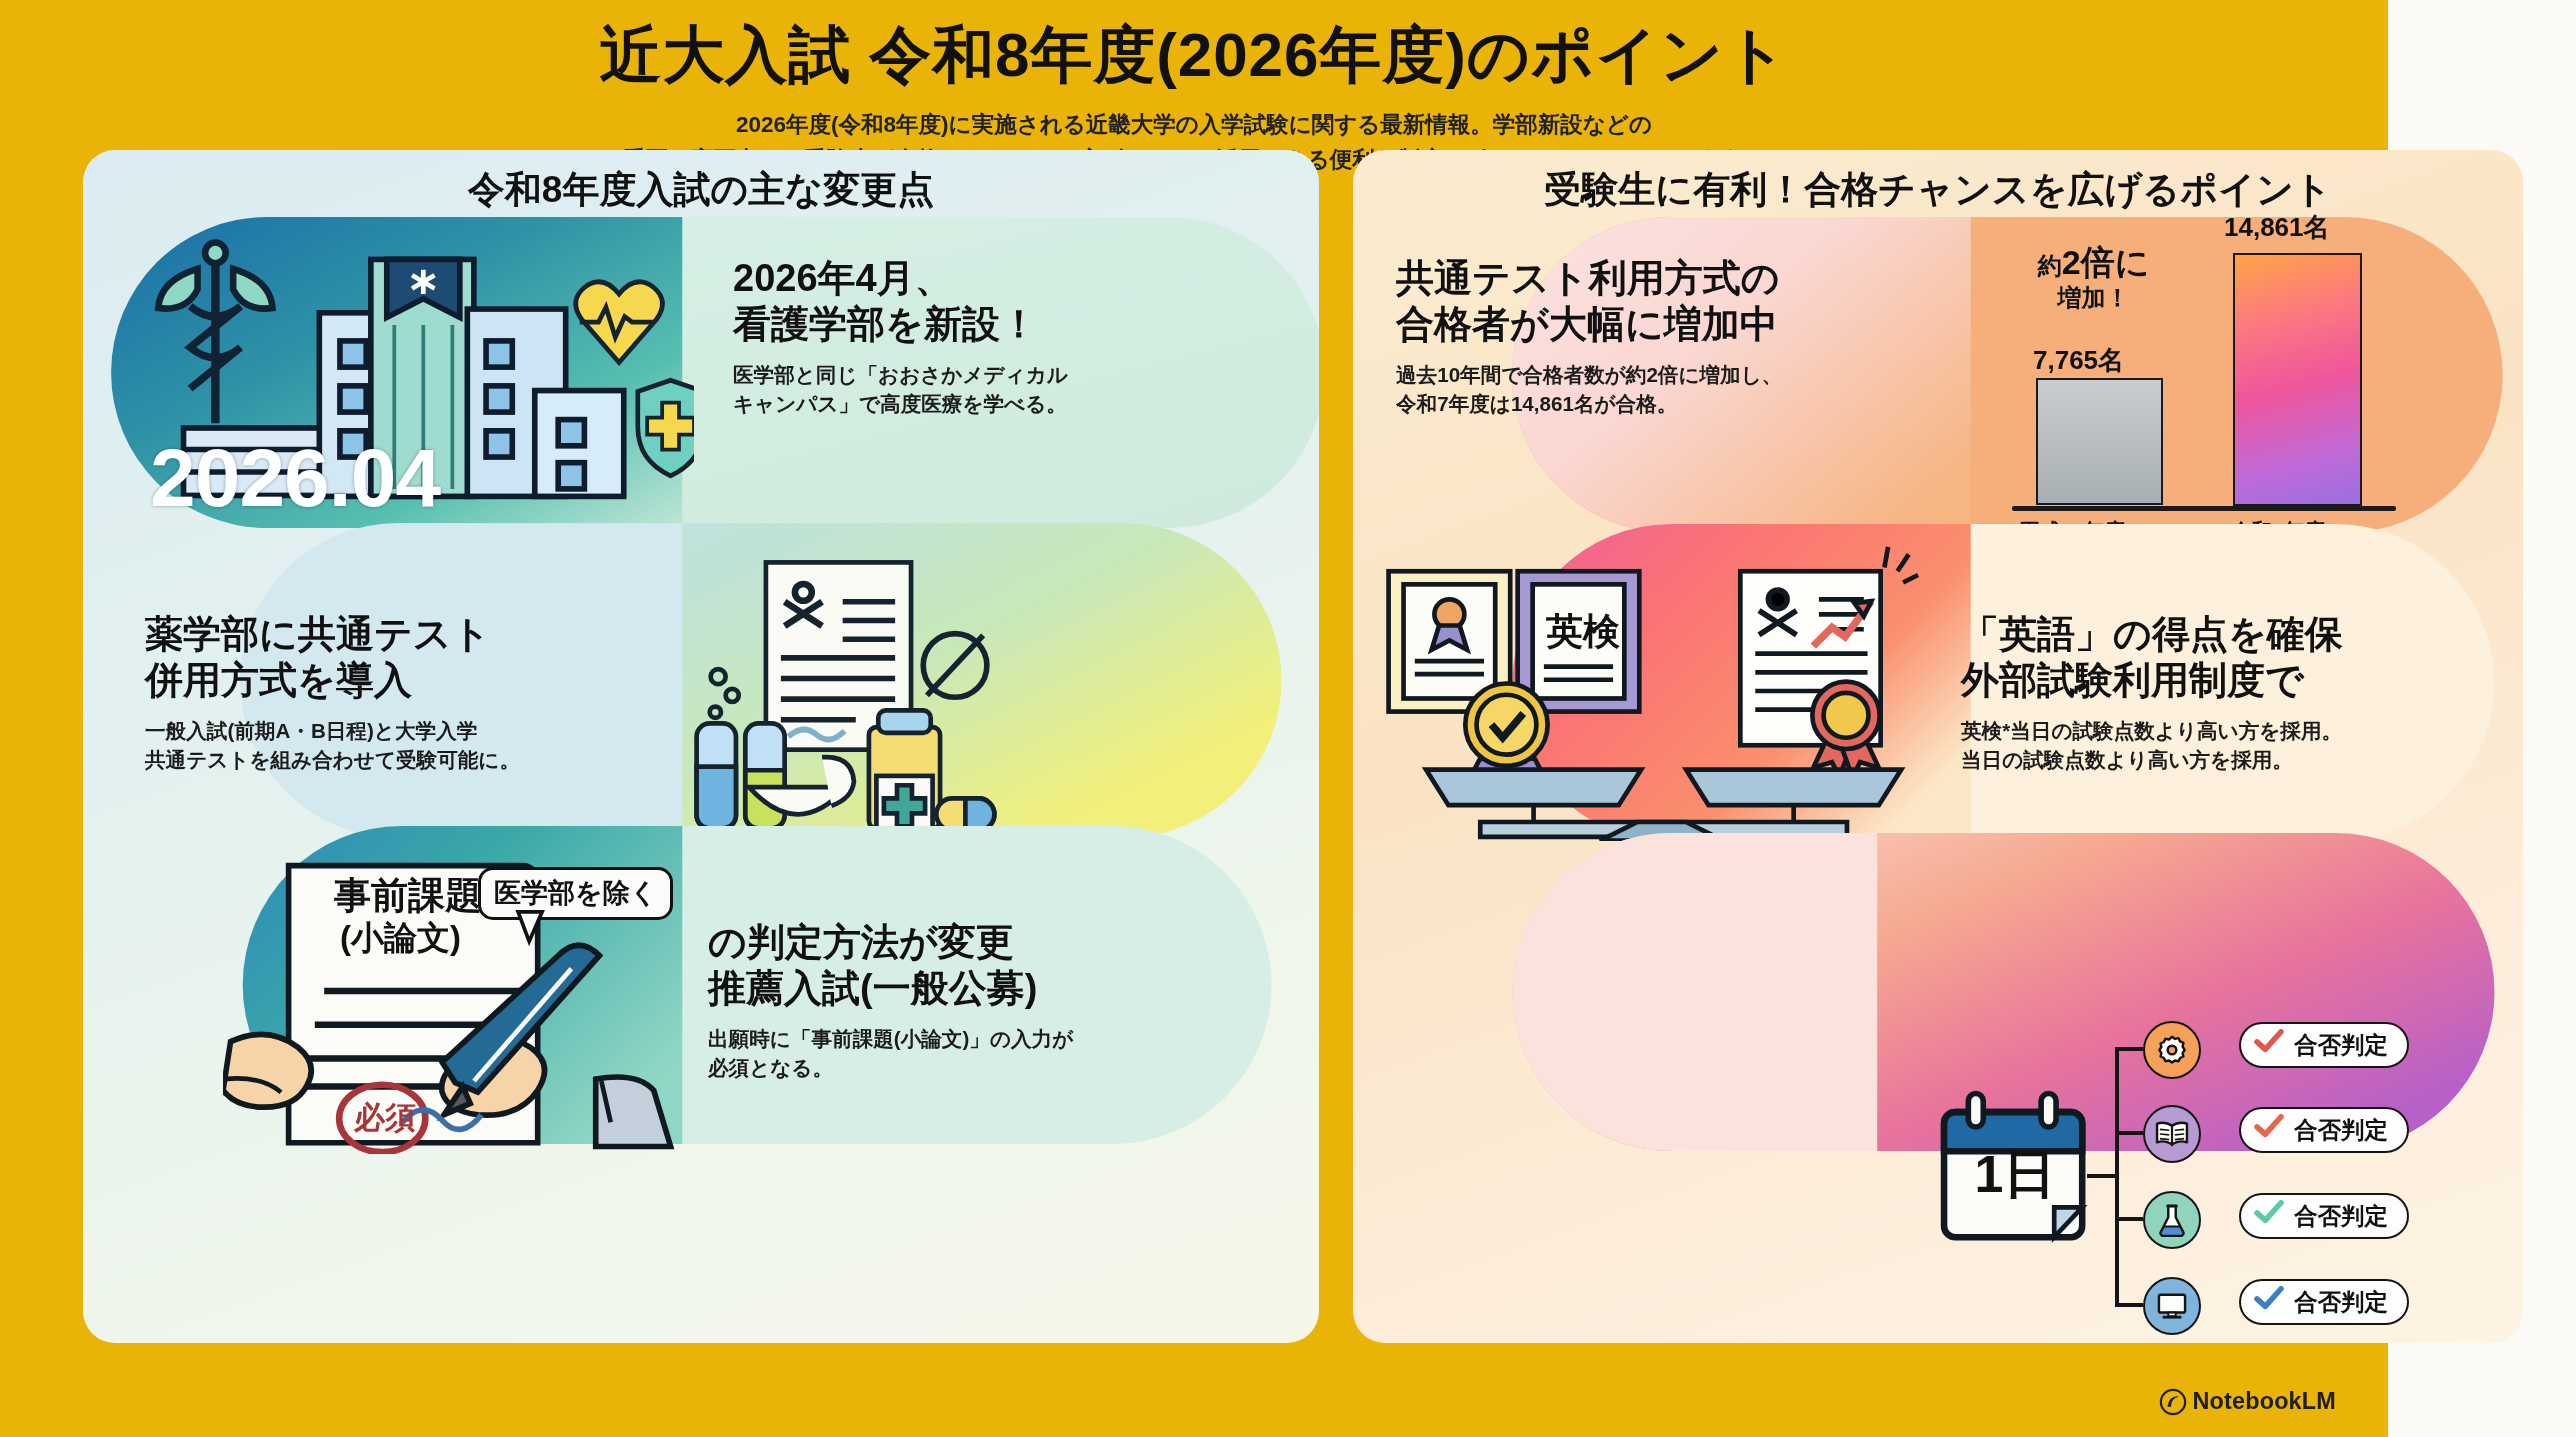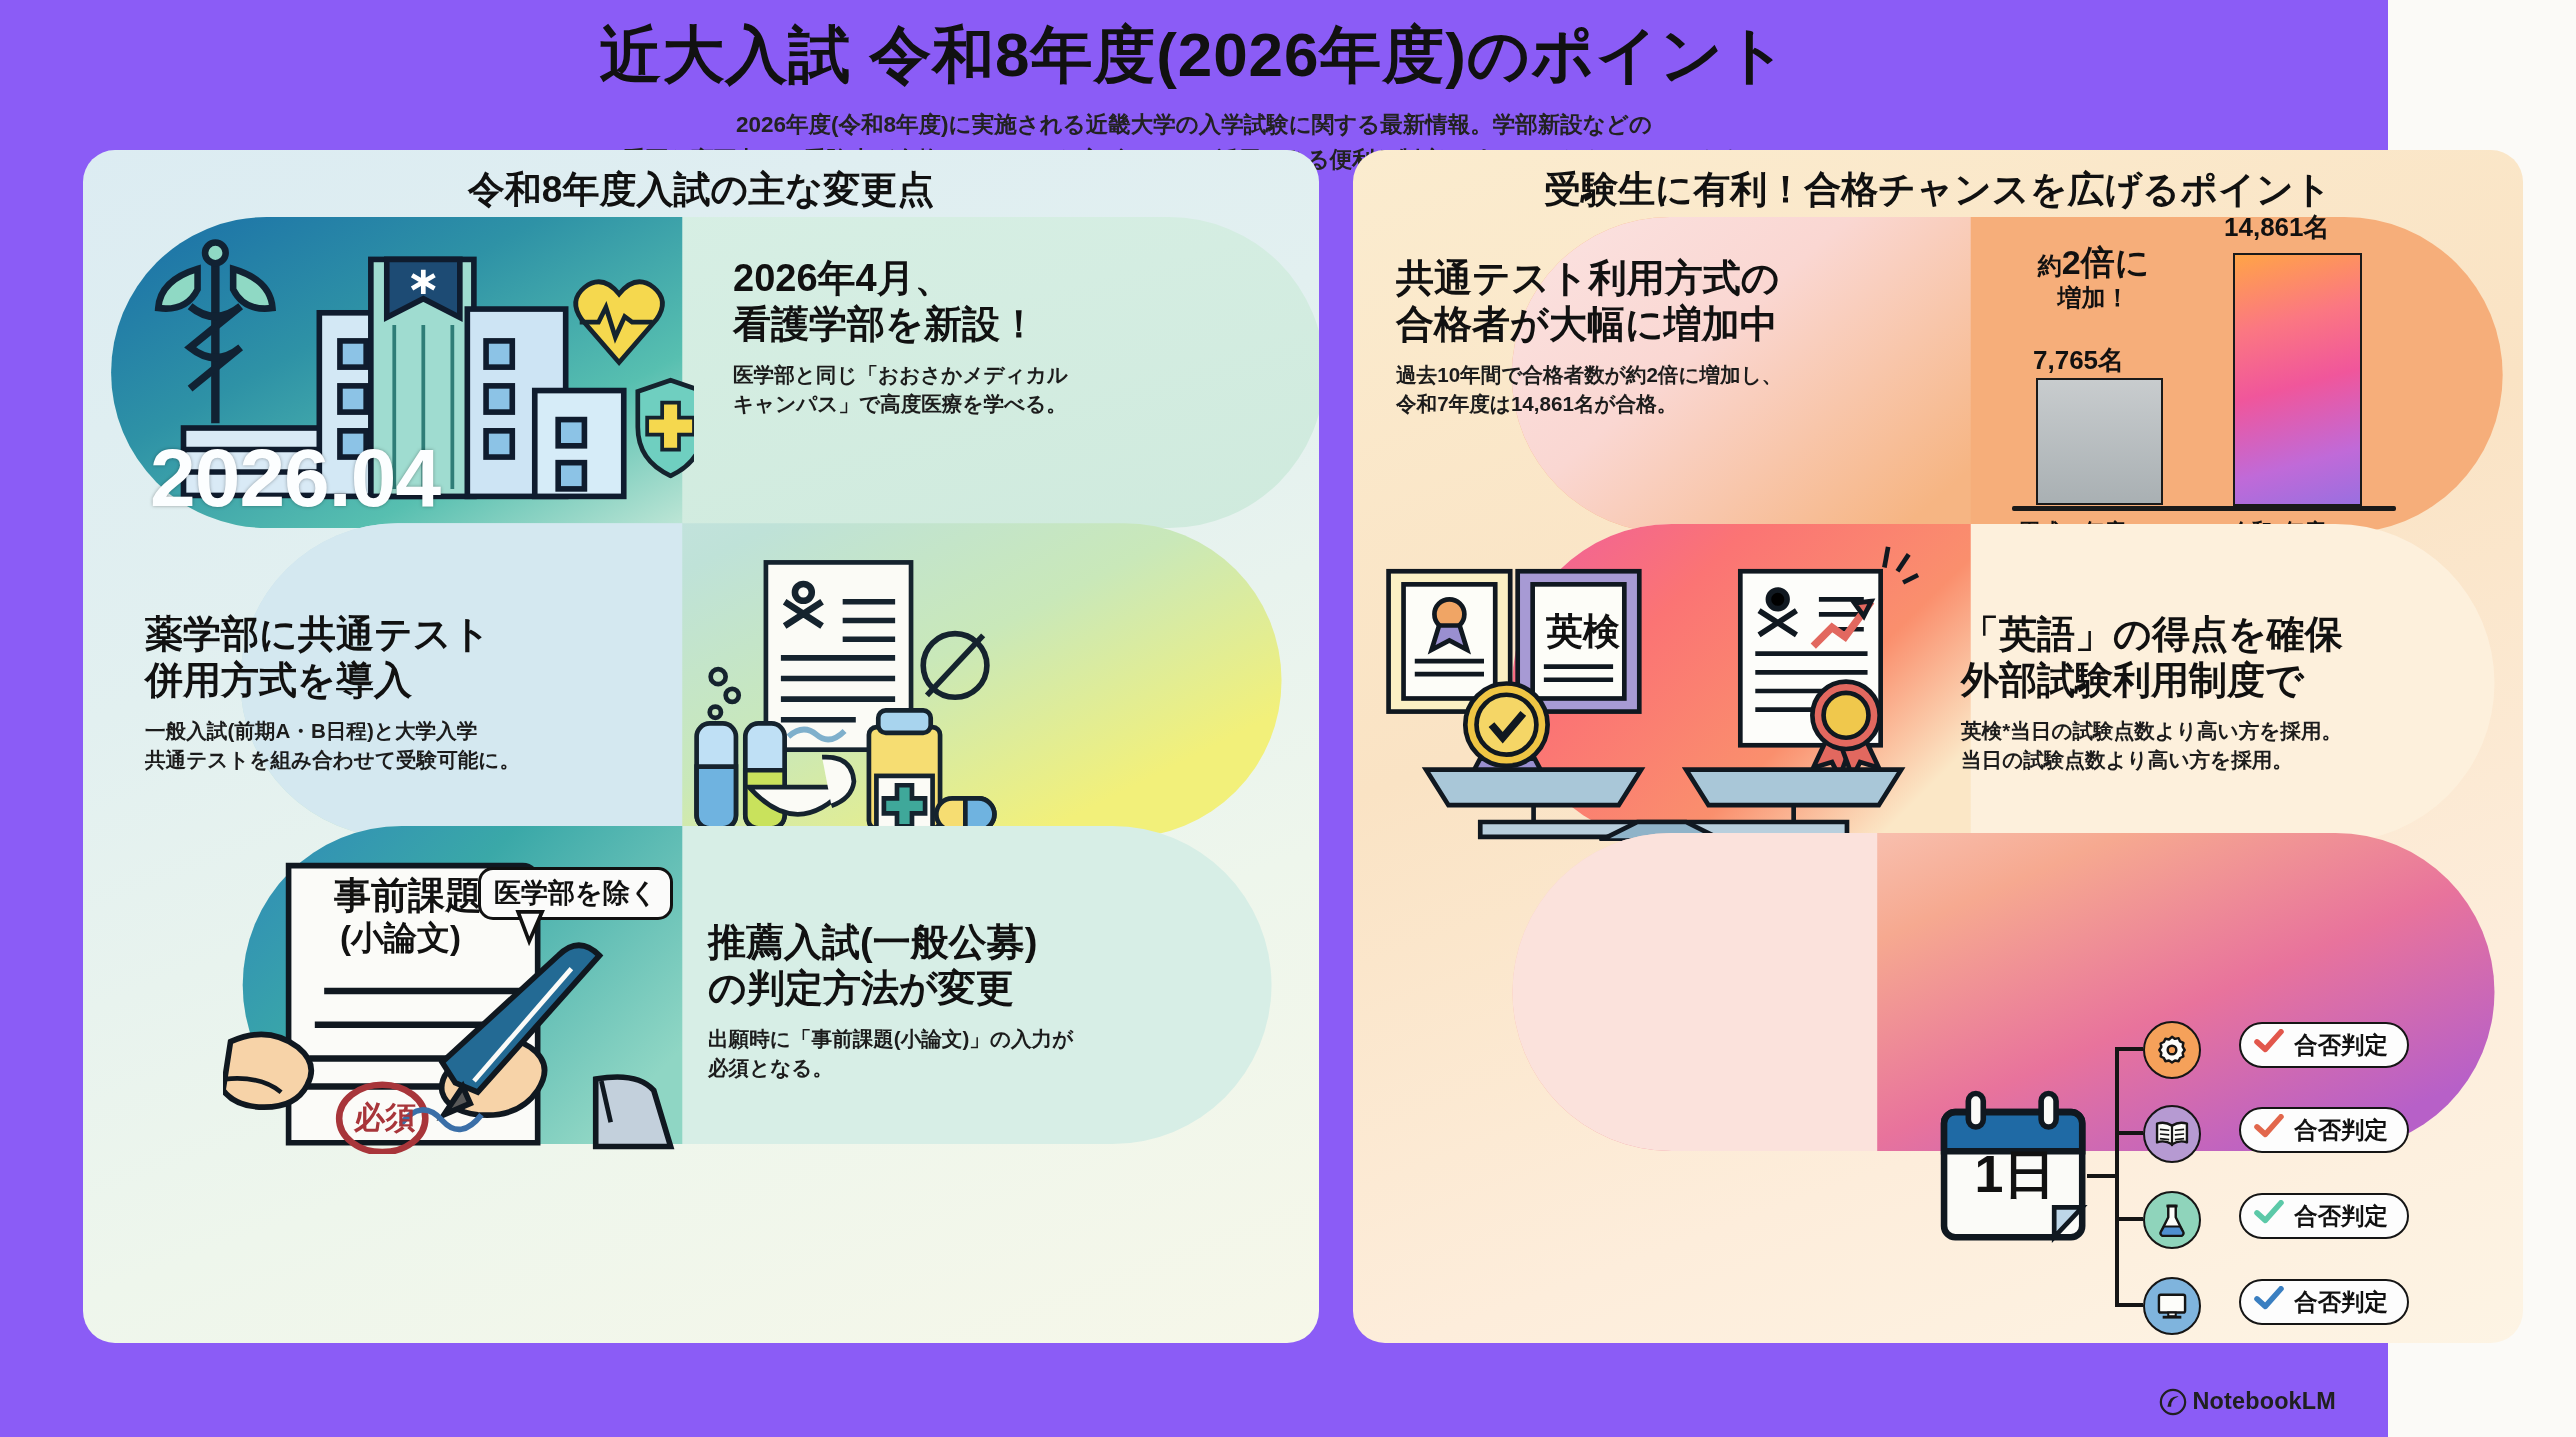--- a/index.html
+++ b/index.html
@@ -5,21 +5,21 @@
   * { box-sizing: border-box; margin: 0; padding: 0; }
   html, body {
     width: 2576px; height: 1438px;
     background: #fbfaf7;
     font-family: "Liberation Sans", "DejaVu Sans", sans-serif;
     overflow: hidden;
   }
   #page {
     position: relative;
     width: 2388px; height: 1438px;
-    background: #8b5cf6;
+    background: #eab308;
   }
 
   
   .header { position: absolute; top: 20.6px; left: 0; width: 100%; text-align: center; }
   .main-title {
     font-size: 62px; font-weight: 800; color: #111; letter-spacing: 0.9px;
     line-height: 1.1;
   }
   .sub-title {
     margin-top: 19px; font-size: 22.5px; color: #222; line-height: 1.55; font-weight: 600;
@@ -288,22 +288,22 @@
     <div style="position:absolute;left:251px;top:721px;font-size:37px;font-weight:800;color:#111;">事前課題</div>
     <div style="position:absolute;left:257px;top:766px;font-size:33px;font-weight:700;color:#111;">(小論文)</div>
     <div style="position:absolute;left:271px;top:947px;font-size:31px;font-weight:800;color:#a8353a;">必須</div>
     <div class="bubble" style="left:395px;top:717px;">医学部を除く</div>
     <svg style="position:absolute;left:431px;top:760px;width:47px;height:37px" viewBox="0 0 50 40">
       <path d="M4 2 L30 2 L16 34Z" fill="#fbfbfa" stroke="#111" stroke-width="4"></path>
     </svg>
 
     <div class="card-txt" style="left:625px;top:769px;width:580px;">
       <div class="card-title">
+        <div>の判定方法が変更</div>
         <div>推薦入試(一般公募)</div>
-        <div>の判定方法が変更</div>
       </div>
       <div class="card-body">
         <div>出願時に「事前課題(小論文)」の入力が</div>
         <div>必須となる。</div>
       </div>
     </div>
   </div>
 
   <div class="panel panel-right">
     <div class="panel-head">受験生に有利！合格チャンスを広げるポイント</div>

